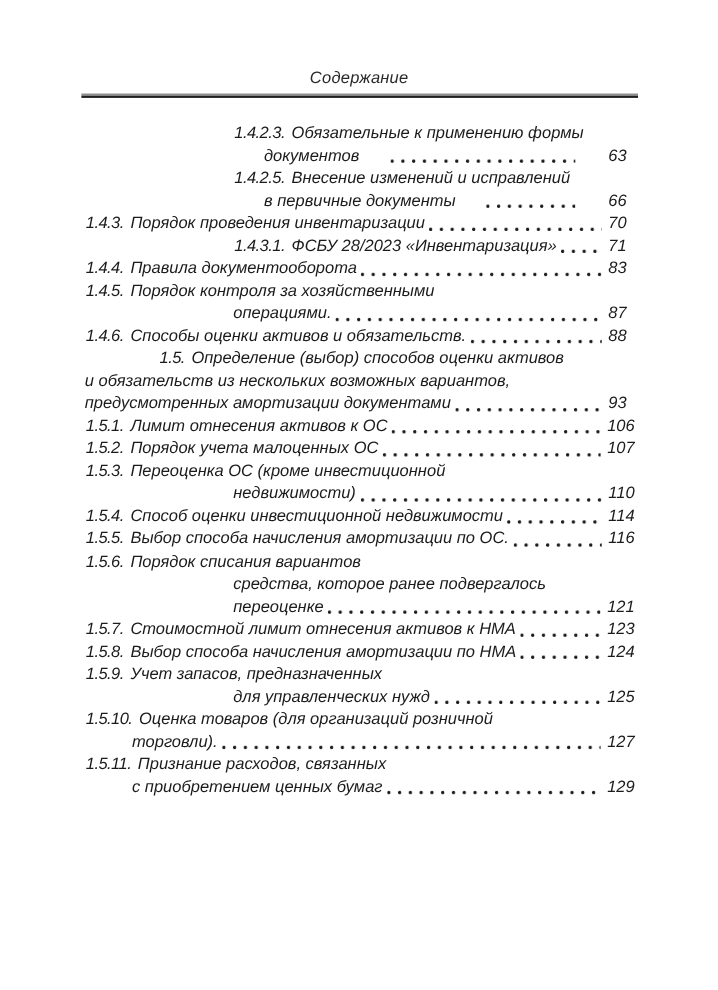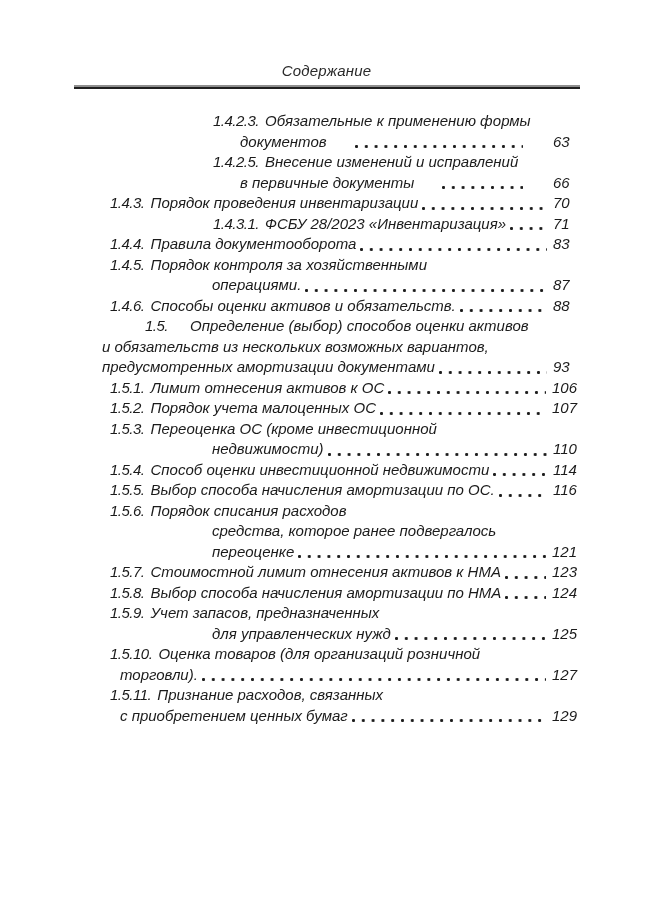--- a/index.html
+++ b/index.html
@@ -42,23 +42,23 @@
     flex:1 1 auto;
     min-width:10px;
     margin-left:4px;
     background-image:radial-gradient(circle at 1.5px 1.5px,#1c1c1c 1.25px,transparent 1.8px);
     background-size:9.8px 3px;
     background-repeat:repeat-x;
     background-position:0 13.8px;
   }
   .pg{flex:none;padding-left:6px;text-align:left;min-width:24px;}
   
-  .i-an{margin-left:145px;gap:16px;}  
-  .i-ac{margin-left:102px;}  
-  .i-bn{margin-left:110px;}  
+  .i-an{margin-left:145px;}  
+  .i-ac{margin-left:77px;}  
+  .i-bn{margin-left:78px;}  
   .i-bc{margin-left:212px;}  
   .i-bc2{margin-left:120px;} 
   .i-cn{margin-left:213px;}  
   .i-cc{margin-left:240px;gap:24px;}  
   
   .footer{
     position:absolute;top:806px;right:91px;
     display:flex;align-items:flex-start;
   }
   .f-label{
@@ -173,21 +173,21 @@
         <span class="pg">114</span>
       </div>
     <div class="row i-bn">
         <span class="num">1.5.5.</span>
         <span class="txt">Выбор способа начисления амортизации по ОС.</span>
         <span class="lead"></span>
         <span class="pg">116</span>
       </div>
     <div class="row i-bn">
         <span class="num">1.5.6.</span>
-        <span class="txt">Порядок списания расходов</span>
+        <span class="txt">Порядок списания вариантов</span>
       </div>
     <div class="row i-bc">
         <span class="txt">средства, которое ранее подвергалось</span>
       </div>
     <div class="row i-bc">
         <span class="txt">переоценке</span>
         <span class="lead"></span>
         <span class="pg">121</span>
       </div>
     <div class="row i-bn">

